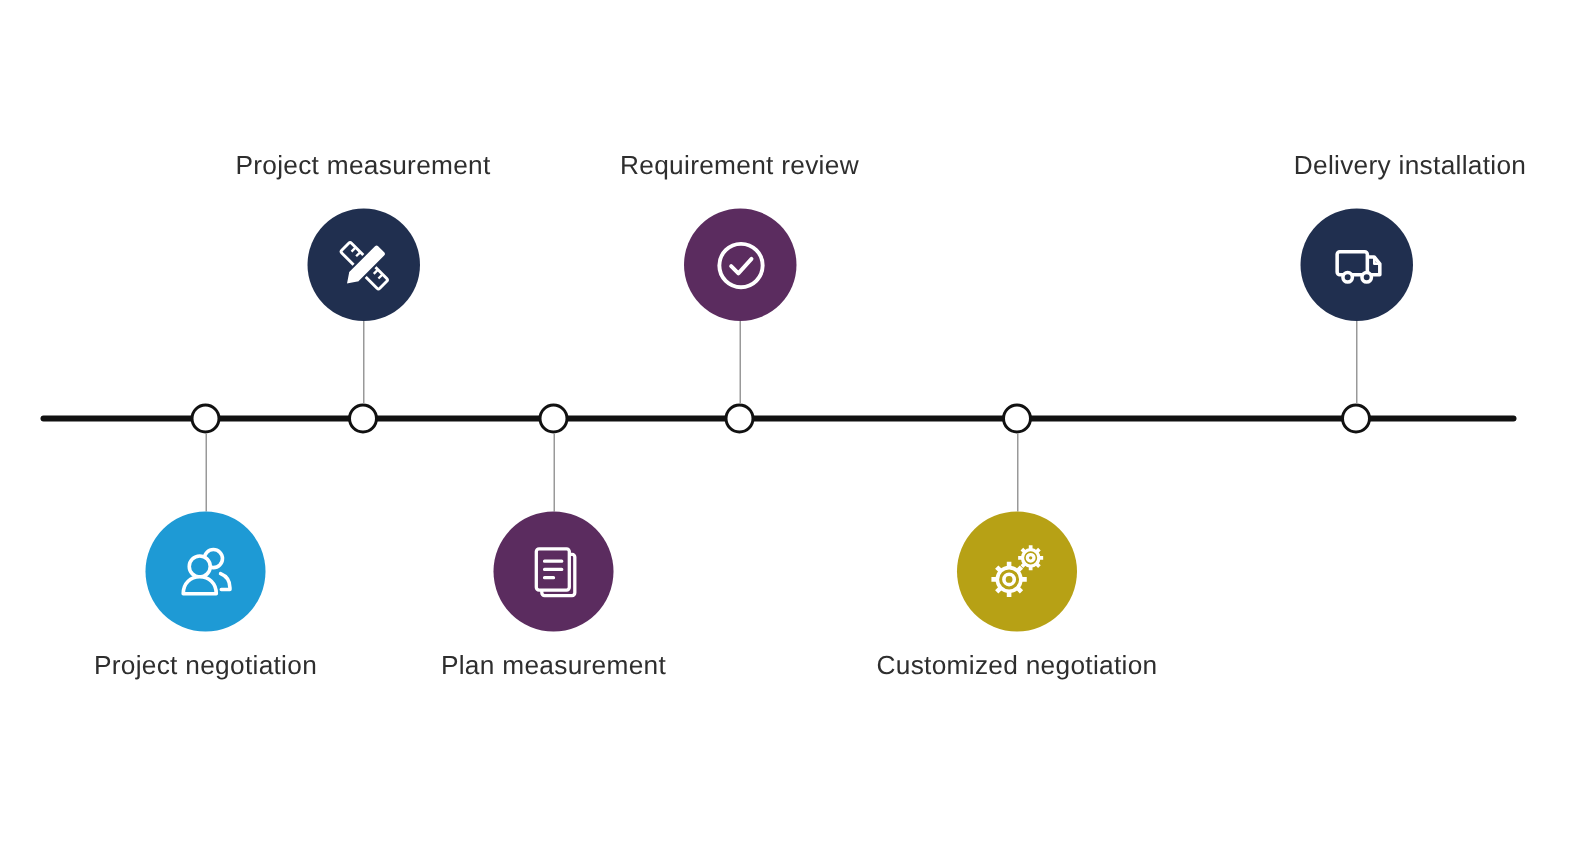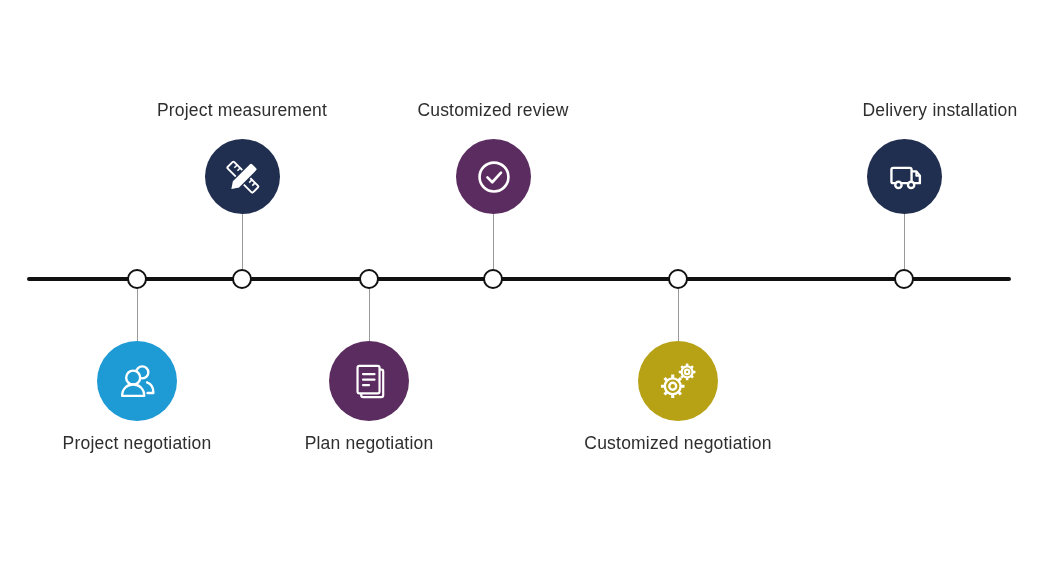--- a/index.html
+++ b/index.html
@@ -62,34 +62,34 @@
     <div class="connector" style="left: 369px; top: 289px; height: 52px; background-color: rgb(153, 153, 153); color: rgb(153, 153, 153);"></div>
     <div class="circle" style="left: 329px; top: 341px; width: 80px; height: 80px; background-color: rgb(91, 44, 95); color: rgb(91, 44, 95);">
       <svg width="44" height="44" viewBox="0 0 48 48">
         <g stroke="#fff" stroke-width="2.4" stroke-linejoin="round">
           <rect x="15.5" y="11.5" width="24" height="30" rx="2" fill="none"></rect>
           <rect x="11.5" y="7.5" width="24" height="30" rx="2" fill="currentColor"></rect>
           <path d="M17.5 16.5 h12.5 M17.5 22.5 h12.5 M17.5 28.5 h6.5" stroke-linecap="round" fill="none"></path>
         </g>
       </svg>
     </div>
-    <div class="label" style="left:219px;top:433px">Plan negotiation</div>
+    <div class="label" style="left:219px;top:433px">Plan measurement</div>
   </div>
 
   <div>
     <div class="connector" style="left: 493px; top: 214px; height: 55px; background-color: rgb(153, 153, 153); color: rgb(153, 153, 153);"></div>
     <div class="circle" style="left: 456px; top: 139px; width: 75px; height: 75px; background-color: rgb(91, 44, 95); color: rgb(91, 44, 95);">
       <svg width="42" height="42" viewBox="0 0 48 48">
         <g fill="none" stroke="#fff" stroke-width="3">
           <circle cx="24" cy="24" r="16.5"></circle>
           <path d="M16.5 24.5 L22 30 L32 19" stroke-linecap="round" stroke-linejoin="round"></path>
         </g>
       </svg>
     </div>
-    <div class="label" style="left:343px;top:100px">Customized review</div>
+    <div class="label" style="left:343px;top:100px">Requirement review</div>
   </div>
 
   <div>
     <div class="connector" style="left: 678px; top: 289px; height: 52px; background-color: rgb(153, 153, 153); color: rgb(153, 153, 153);"></div>
     <div class="circle" style="left: 638px; top: 341px; width: 80px; height: 80px; background-color: rgb(183, 161, 21); color: rgb(183, 161, 21);">
       <svg width="46" height="46" viewBox="0 0 48 48">
         <g fill="none" stroke="#fff">
           <circle cx="18.5" cy="29.5" r="8.2" stroke-width="2.5"></circle>
           <circle cx="18.5" cy="29.5" r="3.6" stroke-width="2.5"></circle>
           <path stroke-width="3.2" d="M26.7 29.5 H30.8 M24.2 35.2 L27.1 38.1 M18.5 37.7 V41.8 M12.8 35.2 L9.9 38.1 M10.3 29.5 H6.2 M12.8 23.8 L9.9 20.9 M18.5 21.3 V17.2 M24.2 23.8 L27.1 20.9"></path>

